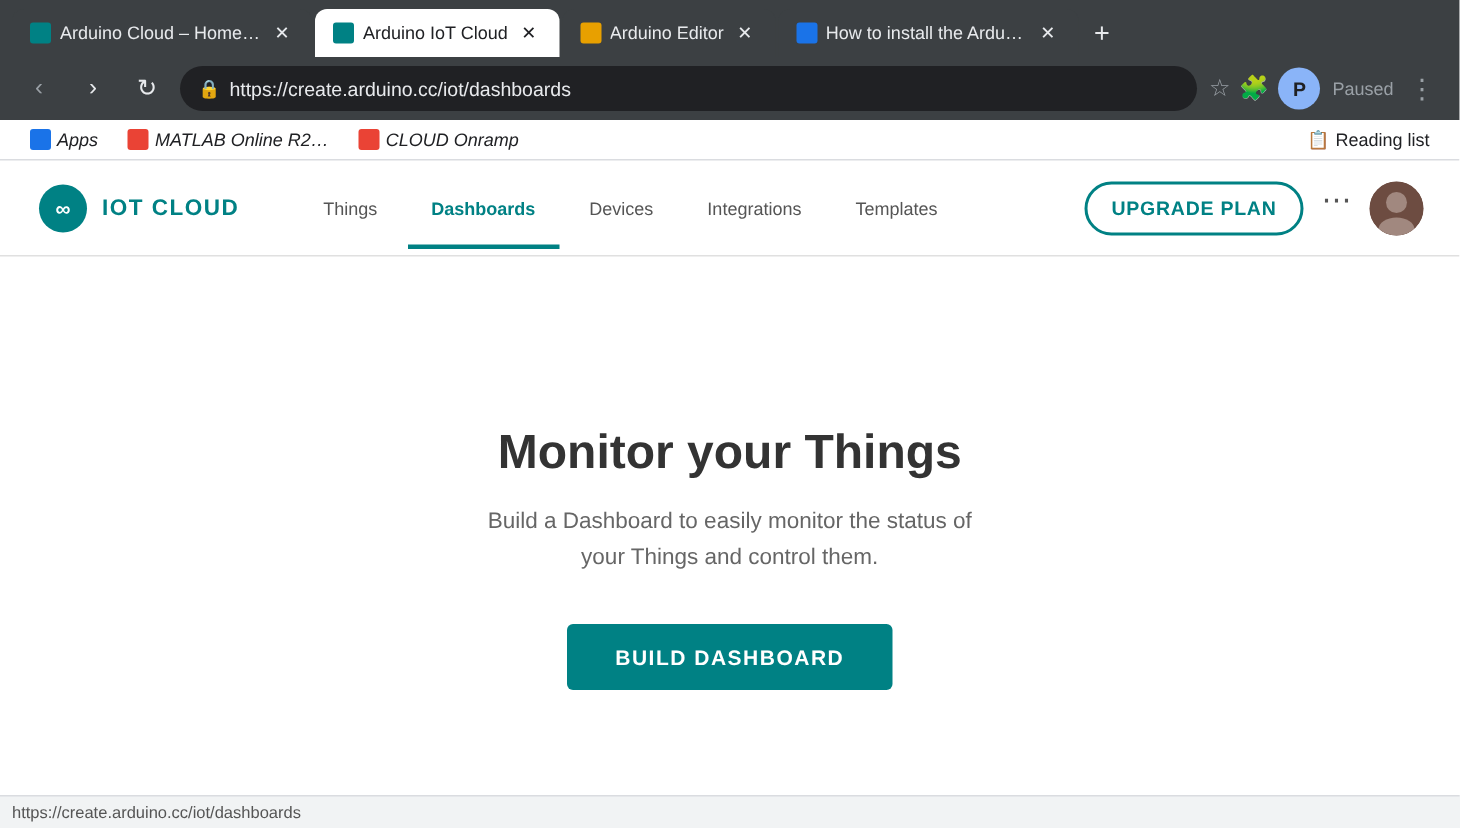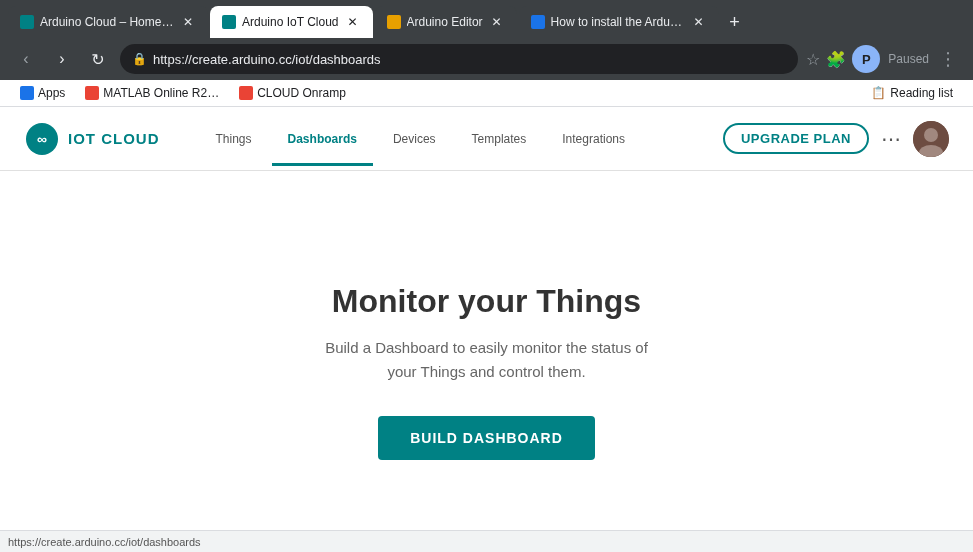--- a/index.html
+++ b/index.html
@@ -23,40 +23,40 @@
     .nav-btn.active { color: #e8eaed; }
     .address-bar { flex: 1; background: #202124; border-radius: 20px; height: 30px; display: flex; align-items: center; padding: 0 12px; gap: 6px; }
     .lock-icon { color: #9aa0a6; font-size: 12px; }
     .url-text { color: #e8eaed; font-size: 13px; }
     .address-right { display: flex; align-items: center; gap: 6px; }
     .star-icon, .ext-icon { color: #9aa0a6; font-size: 16px; cursor: pointer; }
     .profile-btn { width: 28px; height: 28px; border-radius: 50%; background: #8ab4f8; display: flex; align-items: center; justify-content: center; font-size: 13px; font-weight: bold; color: #202124; cursor: pointer; }
     .menu-btn { color: #9aa0a6; font-size: 18px; cursor: pointer; padding: 2px 4px; }
 
     .bookmarks-bar { display: flex; align-items: center; background: #fff; border-bottom: 1px solid #dadce0; padding: 4px 12px; gap: 4px; }
-    .bookmark-item { display: flex; align-items: center; gap: 4px; padding: 2px 8px; border-radius: 4px; font-size: 12px; color: #202124; cursor: pointer; white-space: nowrap; }
+    .bookmark-item { display: flex; align-items: center; gap: 4px; padding: 2px 8px; border-radius: 4px; font-size: 12px; color: #202124; cursor: pointer; white-space: nowrap; font-style: italic; }
     .bookmark-favicon { width: 14px; height: 14px; border-radius: 2px; flex-shrink: 0; }
     .bm1 { background: #1a73e8; }
     .bm2 { background: #ea4335; }
     .bm3 { background: #ea4335; }
     .bm4 { background: #ea4335; }
     .reading-list-btn { margin-left: auto; display: flex; align-items: center; gap: 4px; padding: 2px 8px; border-radius: 4px; font-size: 12px; color: #202124; cursor: pointer; white-space: nowrap; }
 
     
     .app-header { display: flex; align-items: center; border-bottom: 1px solid #e0e0e0; padding: 0 24px; height: 64px; }
     .logo-area { display: flex; align-items: center; gap: 8px; margin-right: 40px; }
     .logo-icon { width: 36px; height: 36px; }
     .logo-text { color: #008184; font-weight: 700; font-size: 15px; letter-spacing: 1px; }
 
     nav { display: flex; align-items: center; gap: 4px; flex: 1; }
     .nav-item { padding: 20px 16px; font-size: 12px; color: #555; cursor: pointer; position: relative; white-space: nowrap; text-align: center; }
     .nav-item.active { color: #008184; font-weight: 600; }
     .nav-item.active::after { content: ''; position: absolute; bottom: 0; left: 0; right: 0; height: 3px; background: #008184; }
 
-    .header-right { display: flex; align-items: center; gap: 12px; margin-left: auto; }
+    .header-right { display: flex; gap: 12px; margin-left: auto; }
     .upgrade-btn { border: 2px solid #008184; color: #008184; background: transparent; padding: 6px 16px; border-radius: 20px; font-size: 13px; font-weight: 600; cursor: pointer; letter-spacing: 0.5px; }
     .grid-icon { color: #555; font-size: 20px; cursor: pointer; }
     .avatar { width: 36px; height: 36px; border-radius: 50%; background: #6d4c41; display: flex; align-items: center; justify-content: center; font-size: 16px; cursor: pointer; overflow: hidden; }
 
     
     .main-content { display: flex; flex-direction: column; align-items: center; justify-content: center; height: calc(552px - 30px - 36px - 22px - 64px); padding: 40px; }
     .main-title { font-size: 32px; font-weight: 700; color: #333; margin-bottom: 16px; text-align: center; }
     .main-desc { font-size: 15px; color: #666; text-align: center; line-height: 1.6; margin-bottom: 32px; }
     .build-dashboard-btn { background: #008184; color: #fff; border: none; padding: 14px 32px; border-radius: 4px; font-size: 14px; font-weight: 700; letter-spacing: 1px; cursor: pointer; text-transform: uppercase; }
 
@@ -139,22 +139,22 @@
       <circle cx="18" cy="18" r="16" fill="#008184"></circle>
       <text x="18" y="23" text-anchor="middle" fill="white" font-size="14" font-weight="bold">∞</text>
     </svg>
     <span class="logo-text">IOT CLOUD</span>
   </div>
 
   <nav>
     <div class="nav-item">Things</div>
     <div class="nav-item active">Dashboards</div>
     <div class="nav-item">Devices</div>
+    <div class="nav-item">Integrations</div>
     <div class="nav-item">Templates</div>
-    <div class="nav-item">Integrations</div>
   </nav>
 
   <div class="header-right">
     <button class="upgrade-btn">UPGRADE PLAN</button>
     <span class="grid-icon">⋯</span>
     <div class="avatar">
 
       <svg width="36" height="36" viewBox="0 0 36 36">
         <circle cx="18" cy="18" r="18" fill="#6d4c41"></circle>
         <circle cx="18" cy="14" r="7" fill="#a1887f"></circle>

